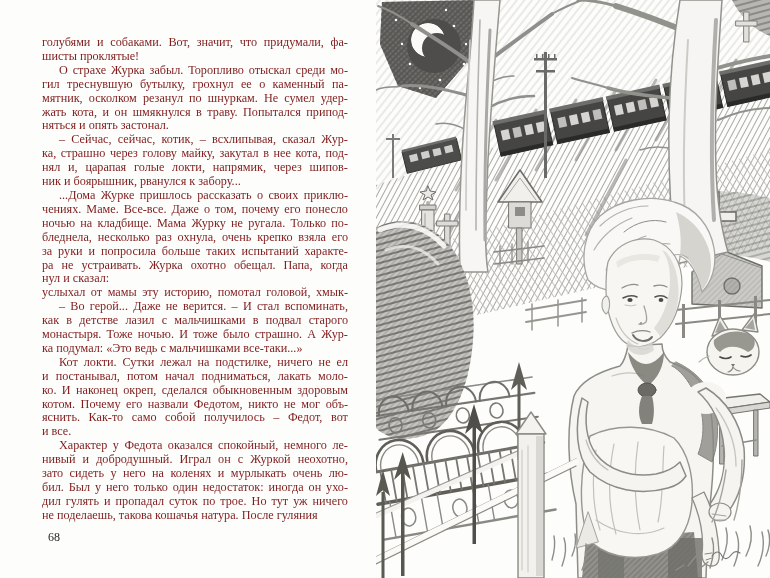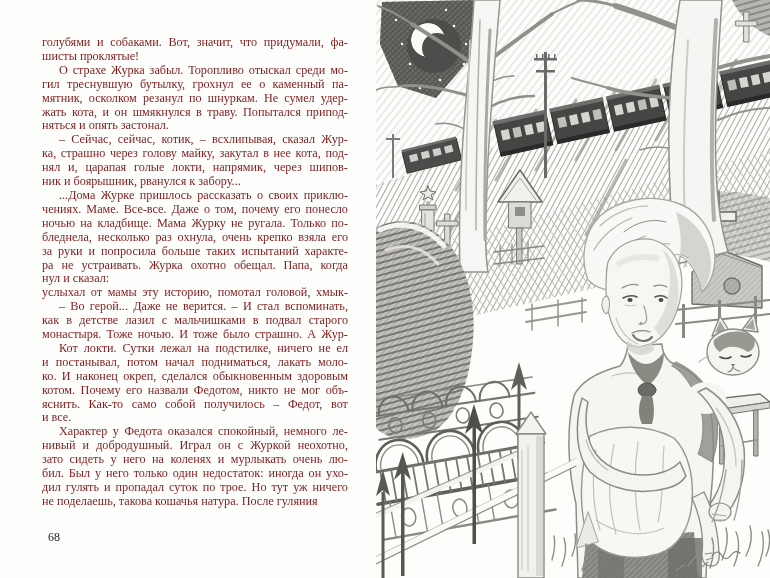--- a/index.html
+++ b/index.html
@@ -208,20 +208,21 @@
           <span>монастыря.</span>
           <span>Тоже</span>
           <span>ночью.</span>
           <span>И</span>
           <span>тоже</span>
           <span>было</span>
           <span>страшно.</span>
           <span>А</span>
           <span>Жур-</span>
         </div>
+        <div class="line last">ка подумал: «Это ведь с мальчишками все-таки...»</div>
         <div class="line indent">
           <span>Кот</span>
           <span>локти.</span>
           <span>Сутки</span>
           <span>лежал</span>
           <span>на</span>
           <span>подстилке,</span>
           <span>ничего</span>
           <span>не</span>
           <span>ел</span>

